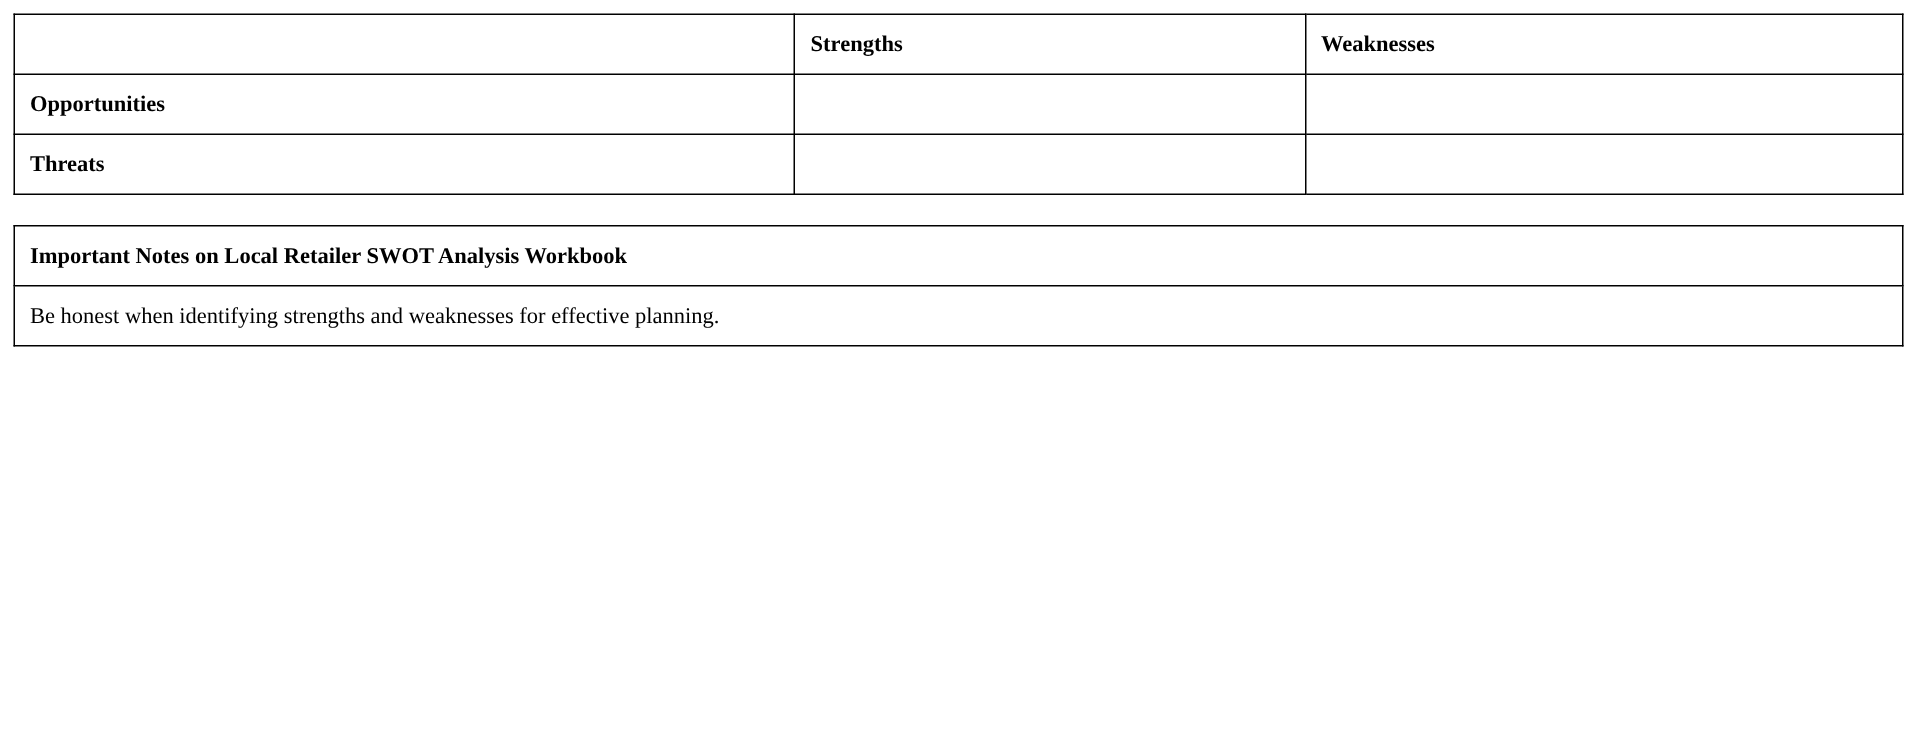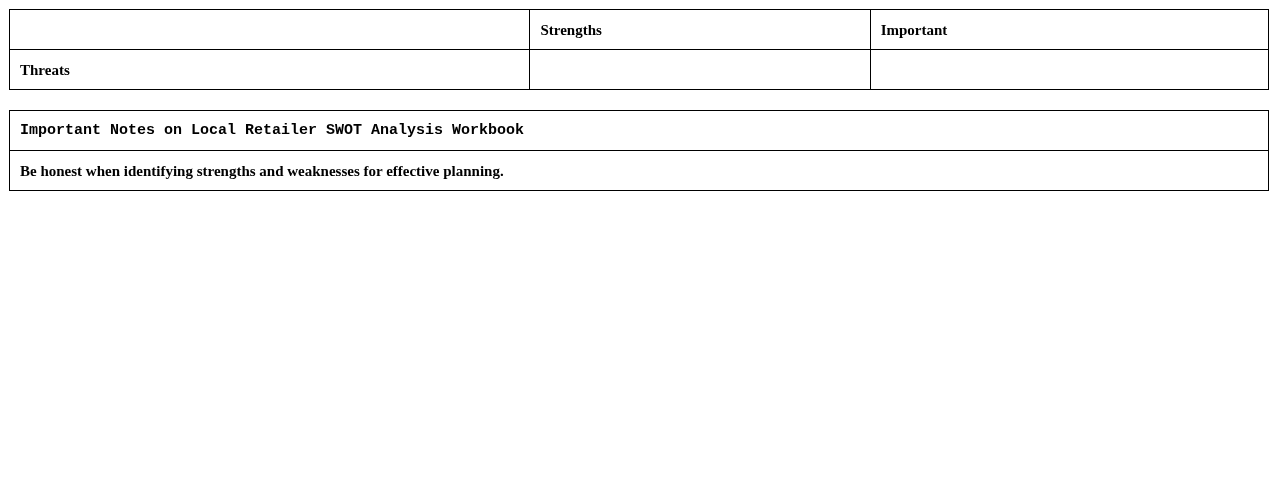--- a/index.html
+++ b/index.html
@@ -55,42 +55,46 @@
     height: 20px;
   }
 
   
   .notes td {
     height: 39px;
     padding: 0 10px;
   }
   .notes .notes-title {
     font-weight: bold;
-    font-family: Liberation Mono, monospace;
   }
   .notes .note-text {
-    font-weight: bold;
+    font-weight: normal;
   }
 </style>
 </head>
 <body>
 
 <div class="page">
 
   <table class="grid swot">
     <colgroup>
       <col class="col-label">
       <col class="col-strengths">
       <col class="col-weaknesses">
     </colgroup>
     <tbody>
       <tr>
         <td class="hdr"></td>
         <td class="hdr">Strengths</td>
-        <td class="hdr">Important</td>
+        <td class="hdr">Weaknesses</td>
+      </tr>
+      <tr>
+        <td class="rowlabel">Opportunities</td>
+        <td class="blank"></td>
+        <td class="blank"></td>
       </tr>
       <tr>
         <td class="rowlabel">Threats</td>
         <td class="blank"></td>
         <td class="blank"></td>
       </tr>
     </tbody>
   </table>
 
   <div class="spacer"></div>

